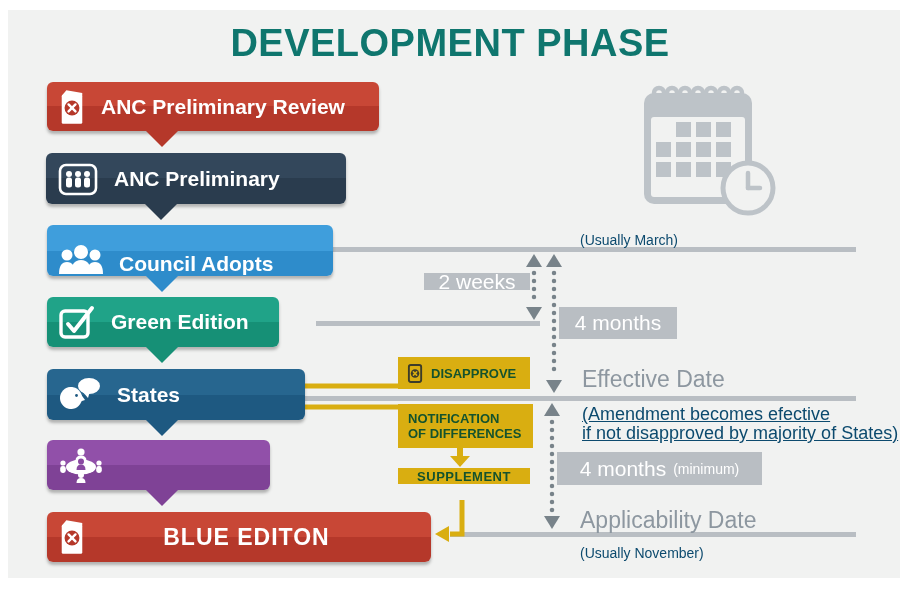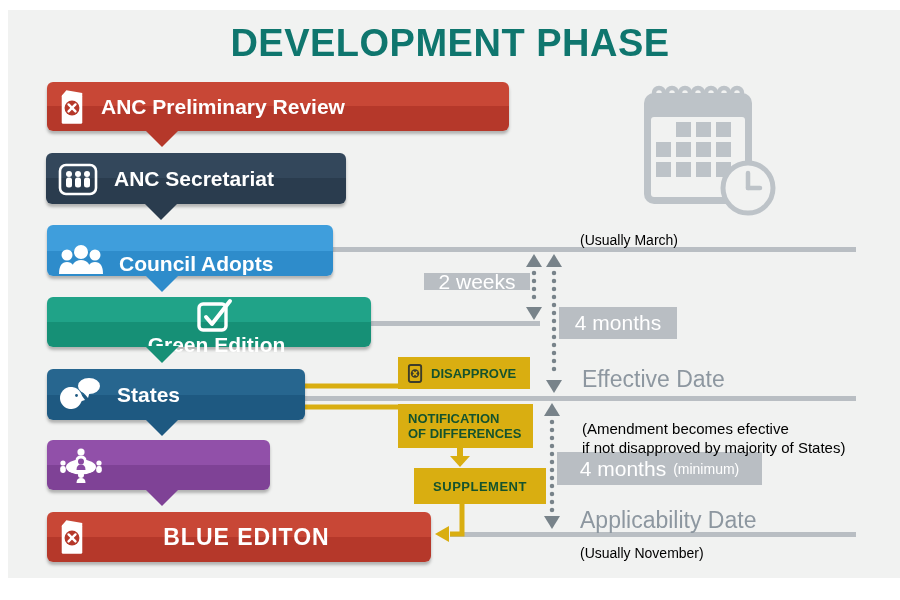--- a/index.html
+++ b/index.html
@@ -24,47 +24,47 @@
   .duration{position:absolute;background:#b9bec3;color:#ffffff;display:flex;align-items:center;
             justify-content:center;font-size:21px;white-space:nowrap;}
   .duration .suffix{font-size:14px;margin-left:7px;}
   .d-2weeks{left:424px;top:273px;width:106px;height:17px;}
   .d-4months{left:559px;top:307px;width:118px;height:32px;}
   .d-4monthsmin{left:557px;top:452px;width:205px;height:33px;}
 
   
   .milestone{position:absolute;color:#8d97a0;}
   .m-title{font-size:23px;line-height:26px;}
-  .m-note{font-size:14px;color:#000000;}
+  .m-note{font-size:14px;color:#0c4a6e;}
   .ms-adoption{left:580px;top:222px;}  .ms-adoption .m-note{margin-top:10px;}
-  .ms-effective{left:582px;top:366px;} .ms-effective .m-note{margin-top:27px;font-size:15px;line-height:19px;}
+  .ms-effective{left:582px;top:366px;} .ms-effective .m-note{margin-top:13px;font-size:18px;line-height:19px;text-decoration:underline;}
   .ms-applicability{left:580px;top:507px;} .ms-applicability .m-note{margin-top:12px;}
 
   
   .action{position:absolute;background:#d9ae11;color:#14532d;font-weight:bold;font-size:13px;
           display:flex;align-items:center;}
   .a-disapprove{left:398px;top:357px;width:132px;height:32px;padding-left:9px;box-sizing:border-box;}
   .a-disapprove .doc{margin-right:7px;flex:0 0 auto;}
   .a-notification{left:398px;top:404px;width:135px;height:44px;padding-left:10px;box-sizing:border-box;line-height:15px;}
-  .a-supplement{left:414px;top:468px;width:132px;height:36px;justify-content:center;letter-spacing:.5px;}
+  .a-supplement{left:398px;top:468px;width:132px;height:16px;justify-content:center;letter-spacing:.5px;}
 
   
   .banner{position:absolute;border-radius:6px;display:flex;align-items:center;color:#fff;
           font-weight:bold;font-size:21px;box-shadow:0 3px 3px rgba(60,60,60,.35);}
   .banner .bicon{margin-left:11px;flex:0 0 auto;}
   .banner .blabel{margin-left:15px;white-space:nowrap;}
   .tail{position:absolute;top:100%;margin-top:-1px;left:98px;width:0;height:0;
         border-left:17px solid transparent;border-right:17px solid transparent;border-top:17px solid #000;}
-  .b1{left:47px;top:82px;width:462px;height:49px;background:linear-gradient(#c84736 50%,#b5382a 50%);}
+  .b1{left:47px;top:82px;width:332px;height:49px;background:linear-gradient(#c84736 50%,#b5382a 50%);}
   .b1 .tail{border-top-color:#b5382a;}
   .b2{left:46px;top:153px;width:300px;height:51px;background:linear-gradient(#33475b 50%,#2a3c4e 50%);}
   .b2 .tail{border-top-color:#2a3c4e;}
   .b3{left:47px;top:225px;width:286px;height:51px;background:linear-gradient(#3f9edc 50%,#2e8ccb 50%);align-items:flex-end;}
   .b3 .tail{border-top-color:#2e8ccb;}
-  .b4{left:47px;top:297px;width:324px;height:50px;background:linear-gradient(#20a388 50%,#169076 50%);flex-direction:column;}
+  .b4{left:47px;top:297px;width:232px;height:50px;background:linear-gradient(#20a388 50%,#169076 50%);}
   .b4 .tail{border-top-color:#169076;}
   .b5{left:47px;top:369px;width:258px;height:51px;background:linear-gradient(#27668f 50%,#1e5981 50%);}
   .b5 .tail{border-top-color:#1e5981;}
   .b6{left:47px;top:440px;width:223px;height:50px;background:linear-gradient(#9150a9 50%,#7f4296 50%);}
   .b6 .tail{border-top-color:#7f4296;}
   .b7{left:47px;top:512px;width:384px;height:50px;background:linear-gradient(#c84736 50%,#b5382a 50%);
       justify-content:center;font-size:23px;letter-spacing:1px;}
   .b7 .bicon{position:absolute;left:11px;margin:0;}
 
   .calendar{position:absolute;left:640px;top:80px;}
@@ -210,21 +210,21 @@
       <rect x="3" y="4" width="36" height="29" rx="6" fill="none" stroke="#ffffff" stroke-width="2.6"></rect>
       <g fill="#ffffff">
         <circle cx="12" cy="13" r="3"></circle>
           <rect x="9" y="16.5" width="6" height="10" rx="2.5"></rect>
         <circle cx="21" cy="13" r="3"></circle>
           <rect x="18" y="16.5" width="6" height="10" rx="2.5"></rect>
         <circle cx="30" cy="13" r="3"></circle>
           <rect x="27" y="16.5" width="6" height="10" rx="2.5"></rect>
       </g>
     </svg>
-    <span class="blabel">ANC Secretariat</span>
+    <span class="blabel">ANC Preliminary</span>
     <div class="tail"></div>
   </div>
 
   <div class="banner b3">
     <svg class="bicon" width="46" height="33" viewBox="0 0 46 33">
       <g fill="#ffffff">
         <circle cx="9" cy="12" r="5.5"></circle>
           <path d="M1,31 Q1,19 9,19 Q17,19 17,31 Z"></path>
         <circle cx="37" cy="12" r="5.5"></circle>
           <path d="M29,31 Q29,19 37,19 Q45,19 45,31 Z"></path>

